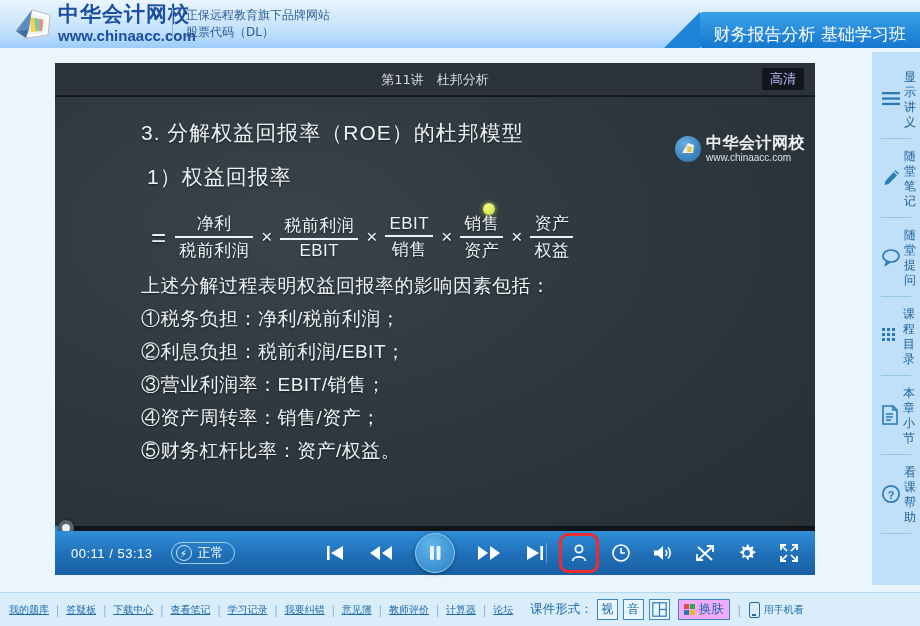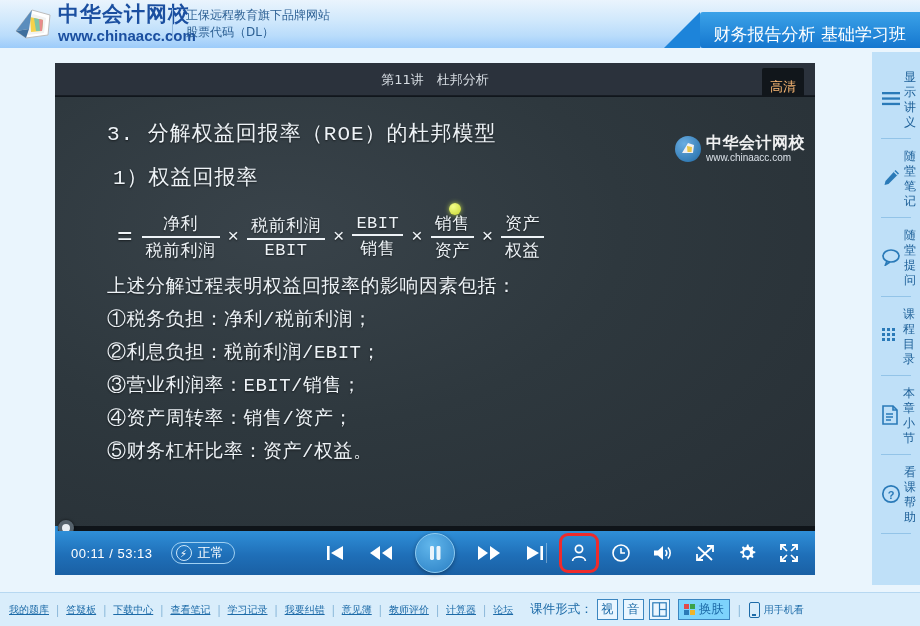--- a/index.html
+++ b/index.html
@@ -64,22 +64,22 @@
     position: relative; width: 100%; height: 33px;
     background: #2b323c; border-bottom: 1px solid #171c23;
   }
   .player-title {
     position: absolute; left: 0; right: 0; top: 0; line-height: 33px;
     text-align: center; color: #d7dde3; font-size: 13px;
     font-family: "DejaVu Sans", sans-serif;
   }
   .hd-badge {
     position: absolute; right: 11px; top: 5px;
-    background: #11161b; color: #fdba74; font-size: 13px;
-    padding: 10px 8px; border-radius: 2px;
+    background: #11161b; color: #c4b5fd; font-size: 13px;
+    padding: 2px 8px; border-radius: 2px;
     font-family: "DejaVu Sans", sans-serif;
   }
 
   .slide {
     position: absolute; left: 0; top: 34px; width: 760px; height: 444px;
     background:
       radial-gradient(ellipse at 30% 30%, #39434a 0%, #2e383e 45%, #272f35 100%);
     overflow: hidden;
   }
   .watermark {
@@ -89,23 +89,23 @@
   .wm-badge {
     width: 26px; height: 26px; border-radius: 50%;
     background: radial-gradient(circle at 35% 30%, #6fb6ee, #1f6fae);
     display: flex; align-items: center; justify-content: center;
   }
   .wm-txt { margin-left: 5px; line-height: 1; }
   .wm-cn { font-size: 16px; font-weight: bold; color: #fff; font-family: "DejaVu Sans", sans-serif; letter-spacing: .5px;}
   .wm-en { font-size: 10px; color: #e8eef5; margin-top: 2px; font-family: "Liberation Sans", sans-serif; }
 
   .slide-body {
-    position: absolute; left: 52px; top: 22px; right: 20px;
+    position: absolute; left: 86px; top: 22px; right: 20px;
     color: #eef3f7;
-    font-family: Liberation Mono, monospace;
+    font-family: Liberation Sans, sans-serif;
     text-shadow: 0 1px 2px rgba(0,0,0,.55);
   }
   .line-h1 { font-size: 21px; letter-spacing: 1px; margin-bottom: 16px; }
   .line-h2 { font-size: 21px; letter-spacing: 1px; margin-bottom: 20px; padding-left: 6px;}
 
   .formula {
     display: flex; align-items: center; margin: 6px 0 10px 10px;
     position: relative;
   }
   .eq-sign { font-size: 26px; margin-right: 6px; }
@@ -222,21 +222,21 @@
   }
   .fmt-btn {
     width: 21px; height: 21px; border: 1px solid #3c86c0; color: #1d6ba8;
     font-size: 12px; display: inline-flex; align-items: center;
     justify-content: center; margin-right: 5px; cursor: pointer;
     background: #eaf6ff; font-family: "DejaVu Sans", sans-serif;
   }
   .skin-btn {
     height: 21px; border: 1px solid #3c86c0; display: inline-flex;
     align-items: center; padding: 0 5px; margin-left: 3px; cursor: pointer;
-    background: #7dd3fc;
+    background: #f0abfc;
   }
   .skin-sq { display: grid; grid-template-columns: 5px 5px; grid-gap: 1px; margin-right: 4px;}
   .skin-sq i { width: 5px; height: 5px; display: block; }
   .phone-ico {
     width: 11px; height: 16px; border: 1.5px solid #1d6ba8; border-radius: 2px;
     margin: 0 4px 0 8px; position: relative;
   }
   .phone-ico::after {
     content: ""; position: absolute; left: 2.5px; bottom: 1px;
     width: 4px; height: 1.5px; background: #1d6ba8;

